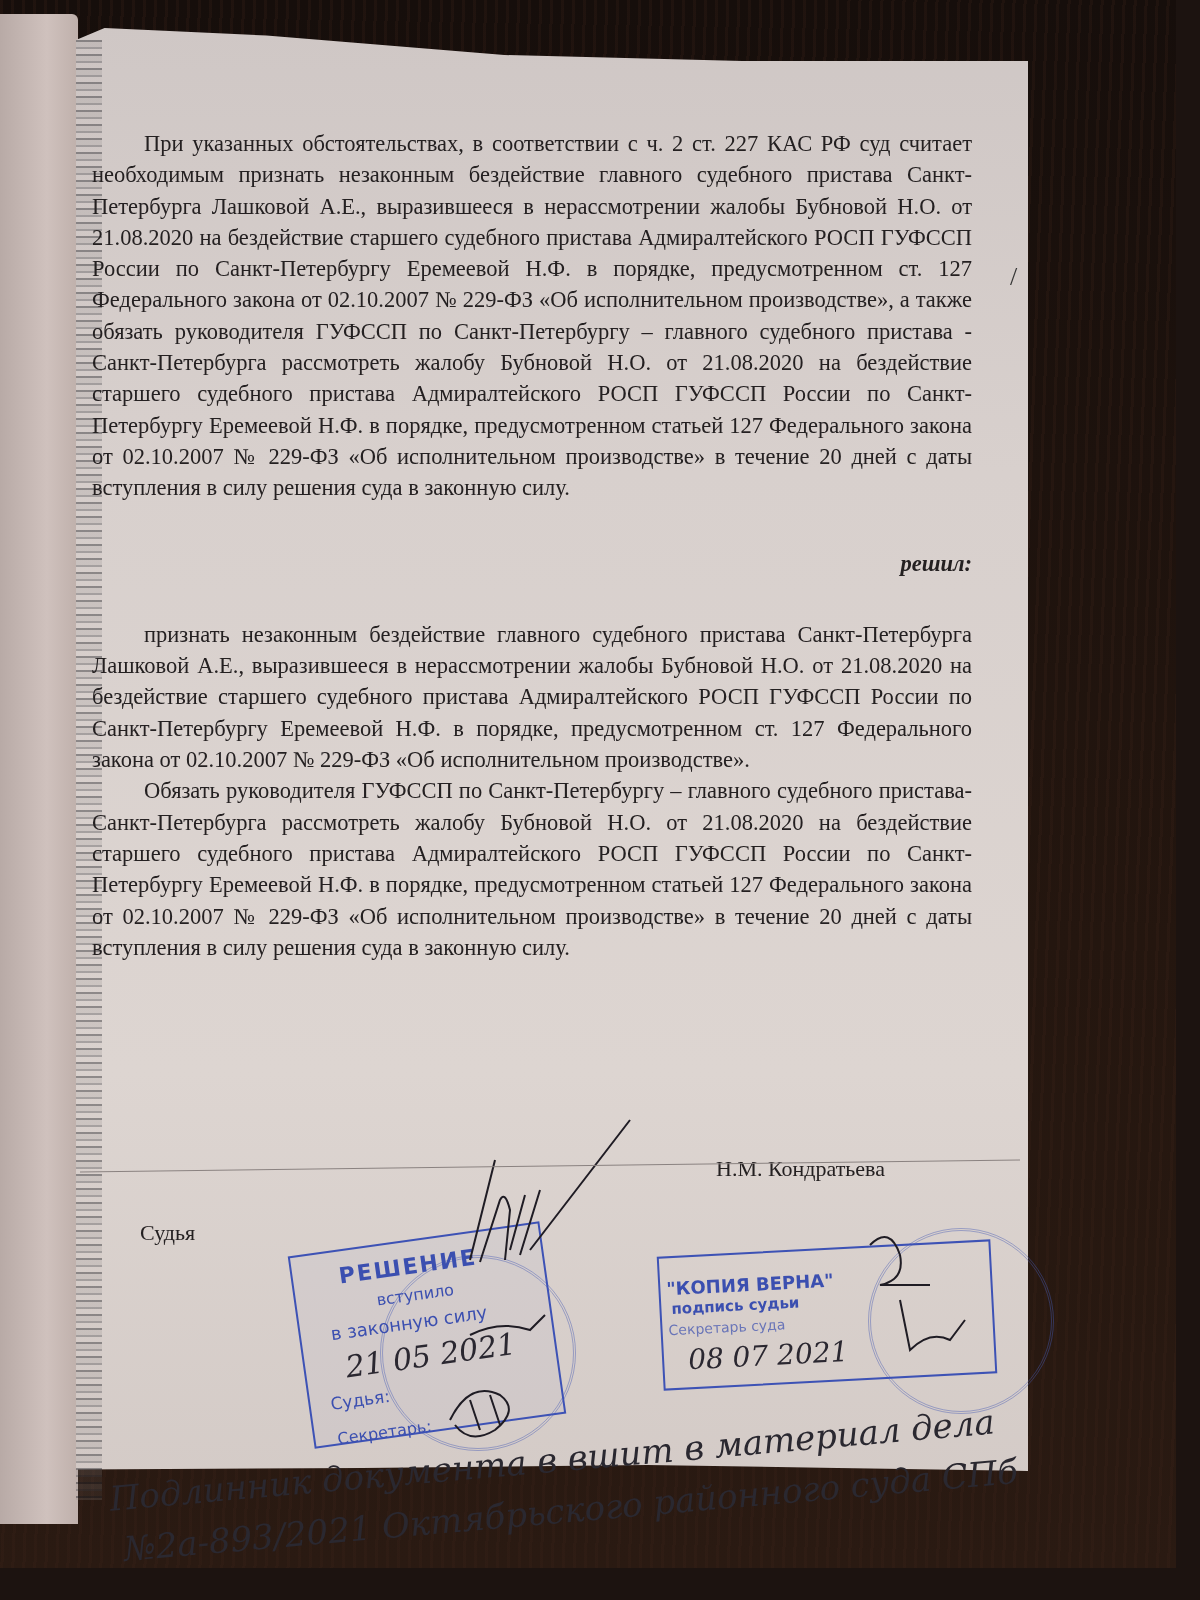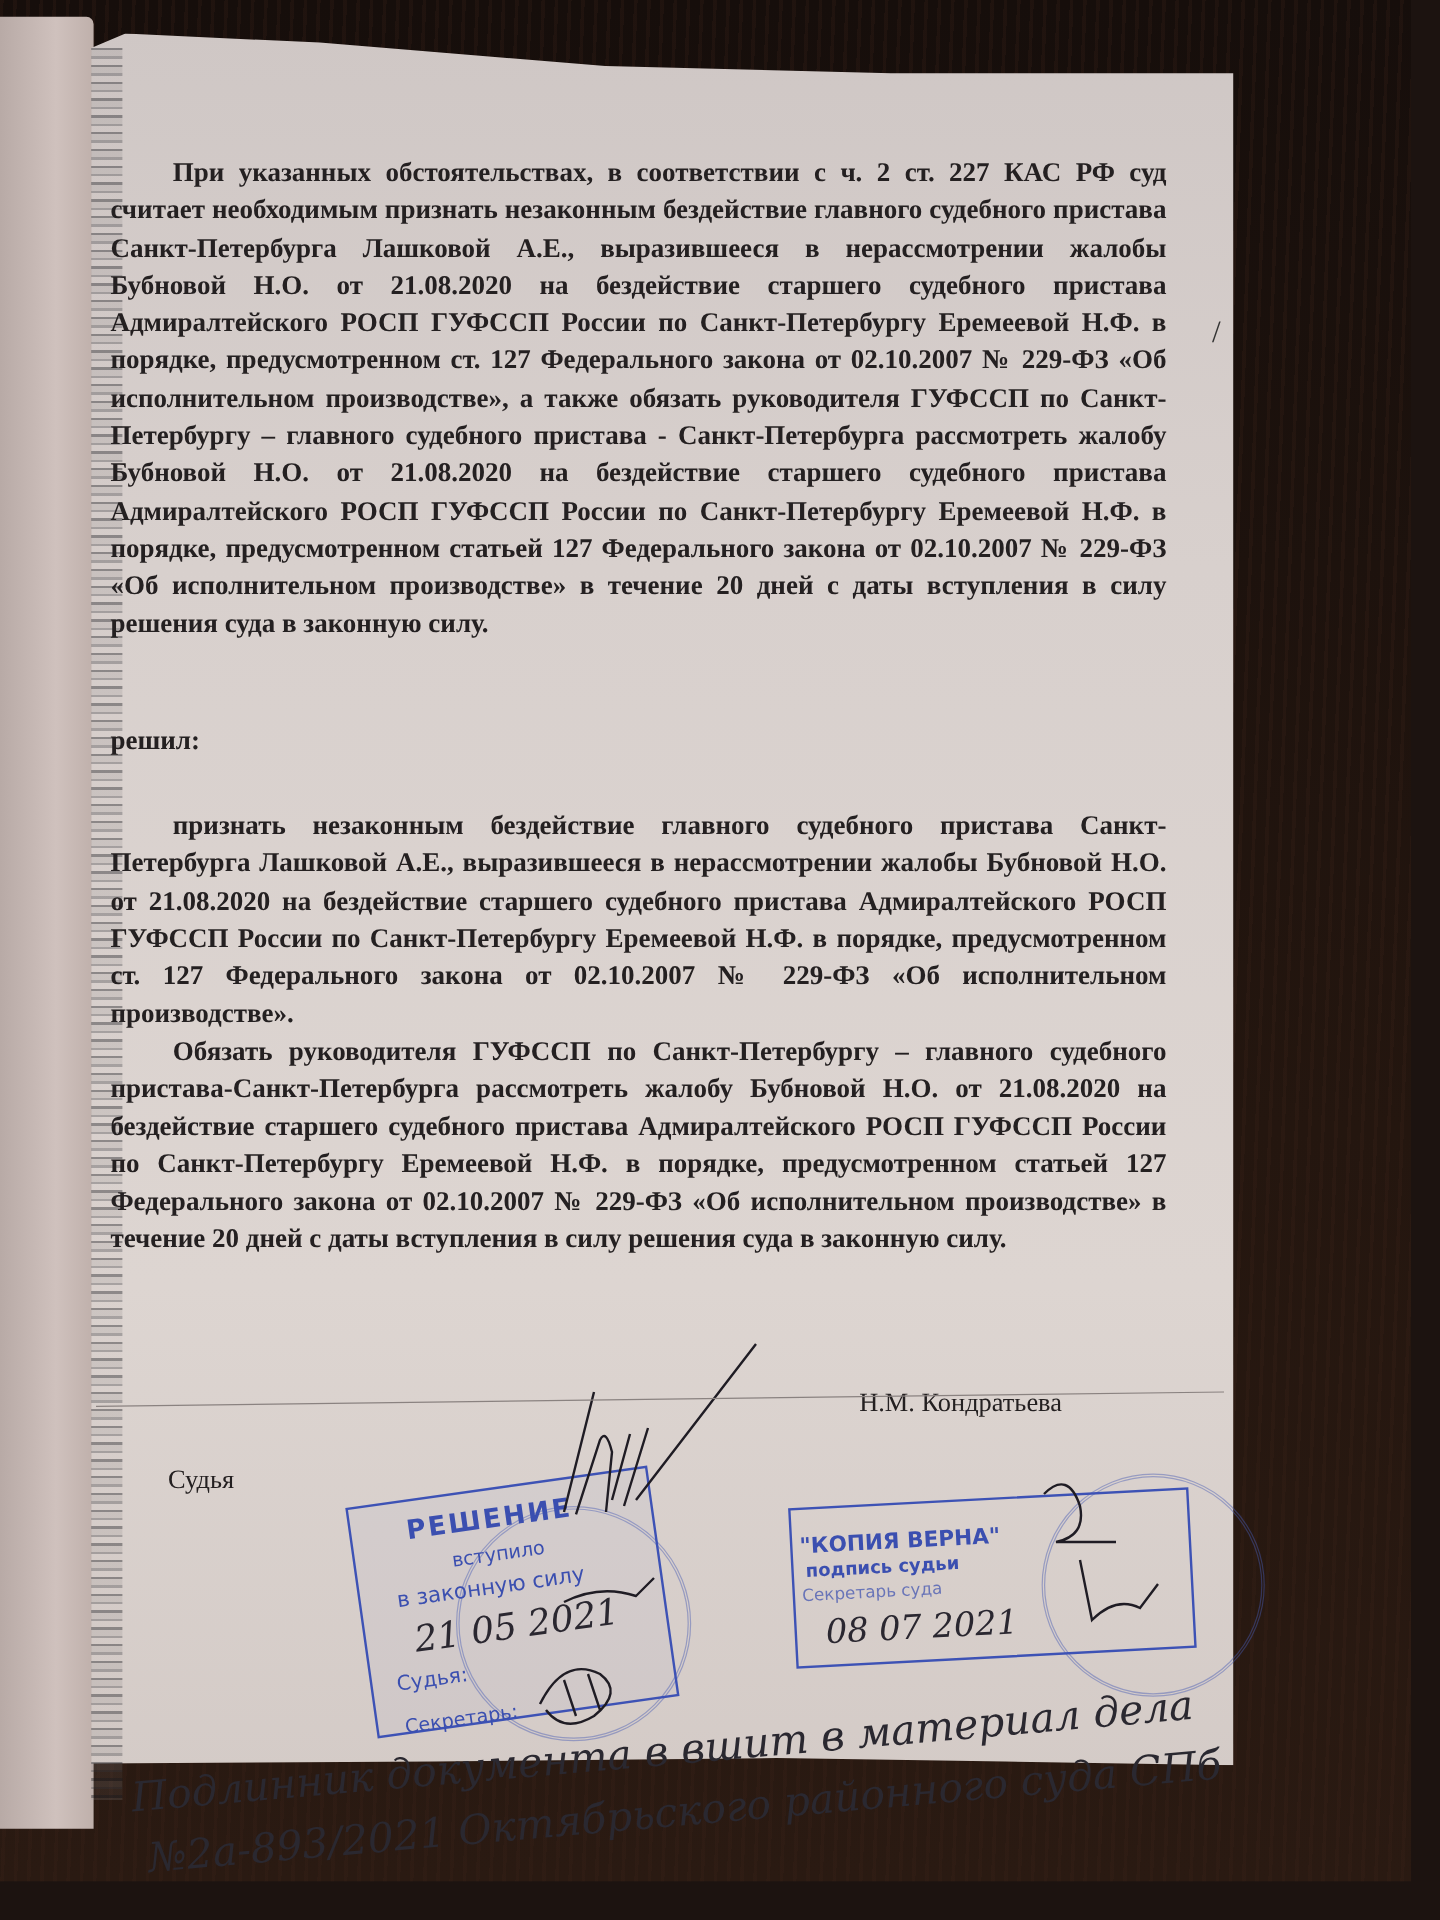--- a/index.html
+++ b/index.html
@@ -27,23 +27,23 @@
   .binding {
     position: absolute; left: 76px; top: 40px; width: 26px; height: 1460px;
     background: repeating-linear-gradient(180deg, rgba(40,40,45,0.55) 0 2px, rgba(140,135,135,0.25) 2px 7px, rgba(70,70,75,0.45) 7px 9px, rgba(180,170,170,0.1) 9px 14px);
     opacity: 0.8;
   }
   .text-block {
     position: absolute; left: 92px; top: 128px; width: 880px;
     color: #242021; font-size: 22.5px; line-height: 31.3px;
     text-align: justify;
   }
-  .para { margin: 0; text-indent: 52px; font-weight: bold; }
+  .para { margin: 0; text-indent: 52px; }
   .heading {
-    text-align: left; font-weight: bold; margin: 66px 0 40px 0; text-indent: 0;
+    text-align: right; font-weight: bold; margin: 44px 0 40px 0; text-indent: 0; font-style: italic;
   }
   .signature-row {
     position: absolute; left: 140px; top: 1180px; width: 780px; font-size: 22px; color: #242021;
   }
   .judge-label { position: absolute; left: 0; top: 0; margin-top: 40px; }
   .judge-name { position: absolute; left: 576px; top: -24px; }
   .stamp {
     position: absolute; color: #3b4fb0; font-family: "DejaVu Sans", sans-serif; font-weight: bold;
     border: 2px solid #3d52b5;
   }

